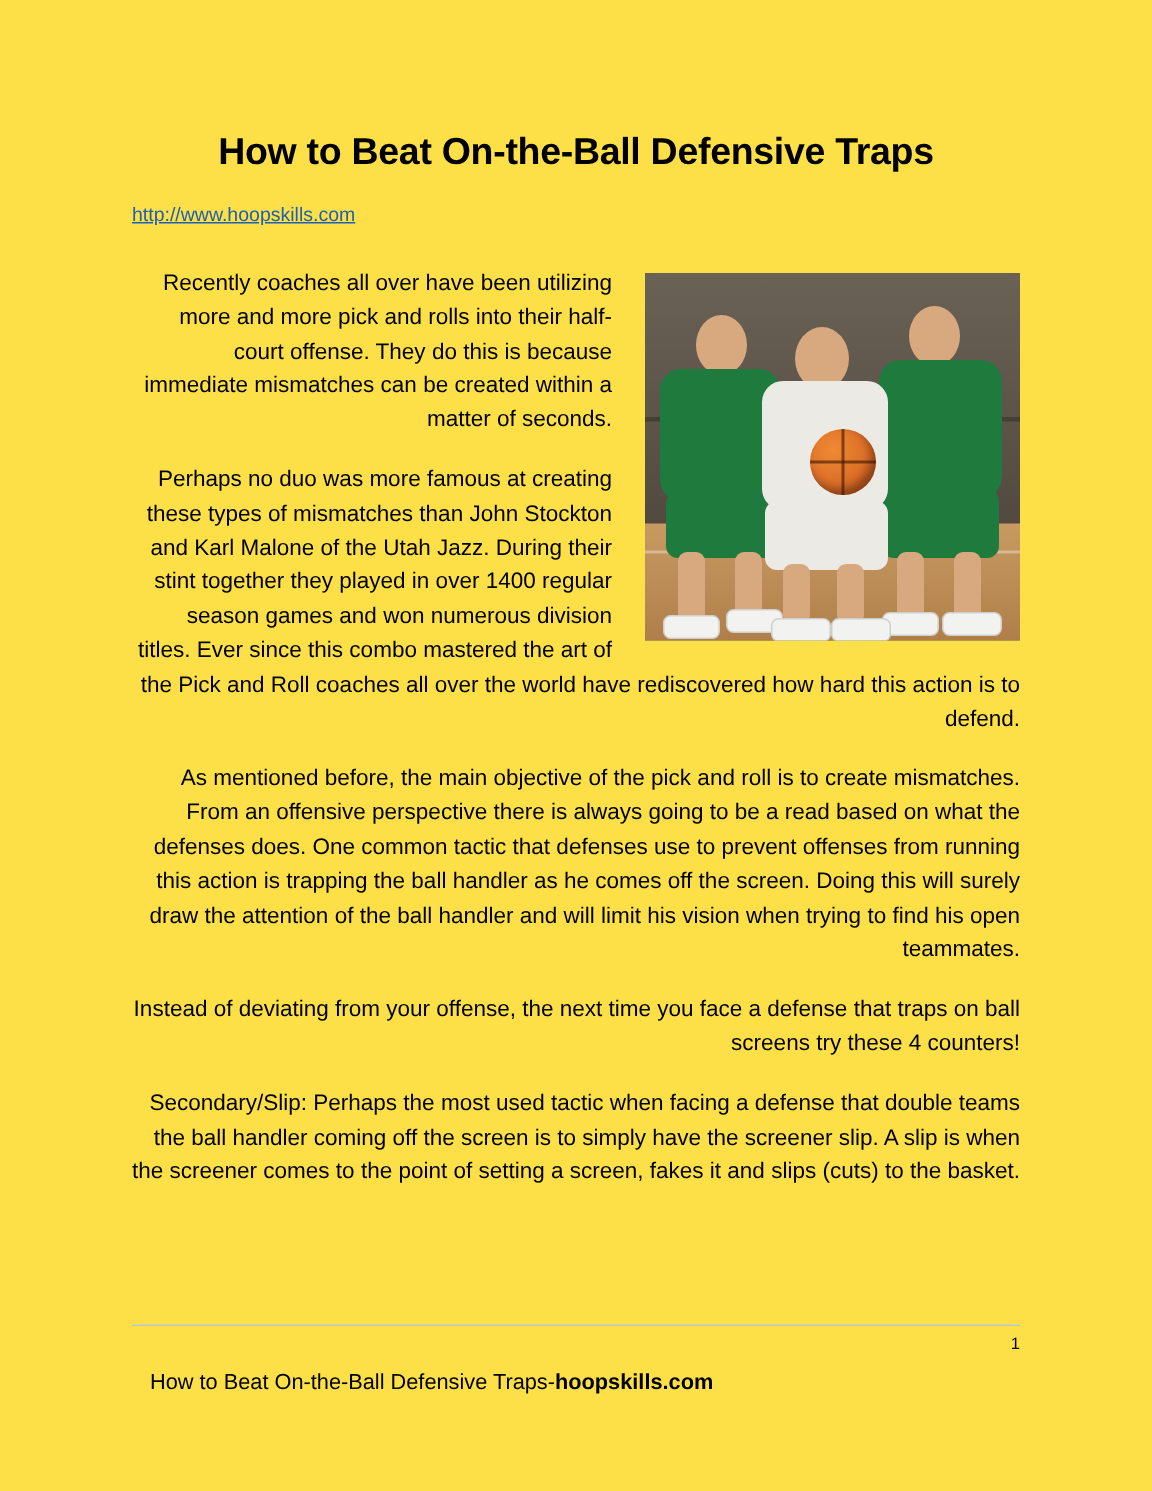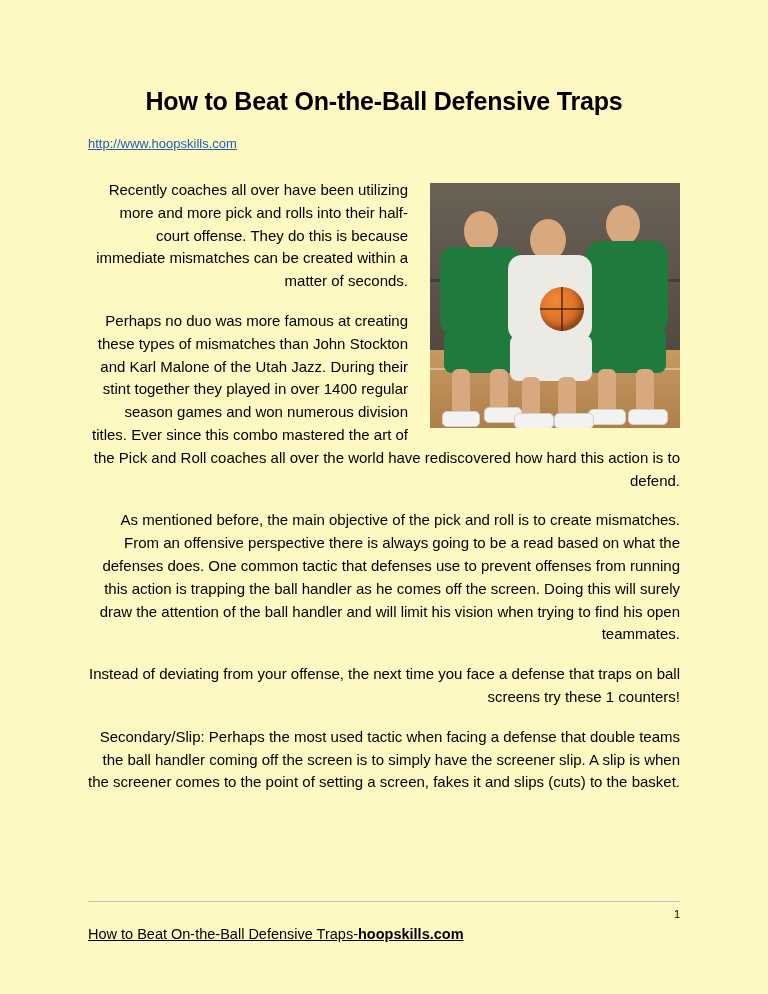--- a/index.html
+++ b/index.html
@@ -13,21 +13,21 @@
     font-family: "Liberation Sans", sans-serif;
     color: #000000;
     position: relative;
     overflow: hidden;
   }
   .page {
     position: absolute;
     left: 0; top: 0;
     width: 768px;
     height: 994px;
-    background: #fef9c3;
+    background: #fde047;
   }
   .content {
     position: absolute;
     left: 88px;
     top: 86px;
     width: 592px;
   }
   h1.doc-title {
     font-size: 25px;
     font-weight: bold;
@@ -111,22 +111,21 @@
     border-top: 1px solid #b9c6d6;
     margin: 0 0 6px 0;
   }
   .page-num {
     text-align: right;
     font-size: 11px;
     margin: 0 0 6px 0;
   }
   .footer-text {
     font-size: 14.5px;
-    margin: 0;
-    text-decoration: underline;
+    margin: 12px;
   }
   .footer-text b { font-weight: bold; }
   .clearfix::after { content: ""; display: block; clear: both; }
 </style>
 </head>
 <body>
 
 <div class="page">
 
   <div class="content">
@@ -166,21 +165,21 @@
         <div class="p-shoe" style="left:124px; top:230px; width:38px; height:14px;"></div>
 
         <div class="ball" style="left:110px; top:104px;"></div>
       </div>
 
       <p class="body-text">Recently coaches all over have been utilizing more and more pick and rolls into their half-court offense. They do this is because immediate mismatches can be created within a matter of seconds.</p>
       <p class="body-text">Perhaps no duo was more famous at creating these types of mismatches than John Stockton and Karl Malone of the Utah Jazz. During their stint together they played in over 1400 regular season games and won numerous division titles. Ever since this combo mastered the art of the Pick and Roll coaches all over the world have rediscovered how hard this action is to defend.</p>
     </div>
 
     <p class="body-text">As mentioned before, the main objective of the pick and roll is to create mismatches. From an offensive perspective there is always going to be a read based on what the defenses does. One common tactic that defenses use to prevent offenses from running this action is trapping the ball handler as he comes off the screen. Doing this will surely draw the attention of the ball handler and will limit his vision when trying to find his open teammates.</p>
-    <p class="body-text">Instead of deviating from your offense, the next time you face a defense that traps on ball screens try these 1 counters!</p>
+    <p class="body-text">Instead of deviating from your offense, the next time you face a defense that traps on ball screens try these 4 counters!</p>
     <p class="body-text">Secondary/Slip: Perhaps the most used tactic when facing a defense that double teams the ball handler coming off the screen is to simply have the screener slip. A slip is when the screener comes to the point of setting a screen, fakes it and slips (cuts) to the basket.</p>
   </div>
 
   <div class="footer">
     <hr class="footer-rule">
     <div class="page-num">1</div>
     <p class="footer-text"><span>How to Beat On-the-Ball Defensive Traps-</span><b>hoopskills.com</b></p>
   </div>
 
 </div>

